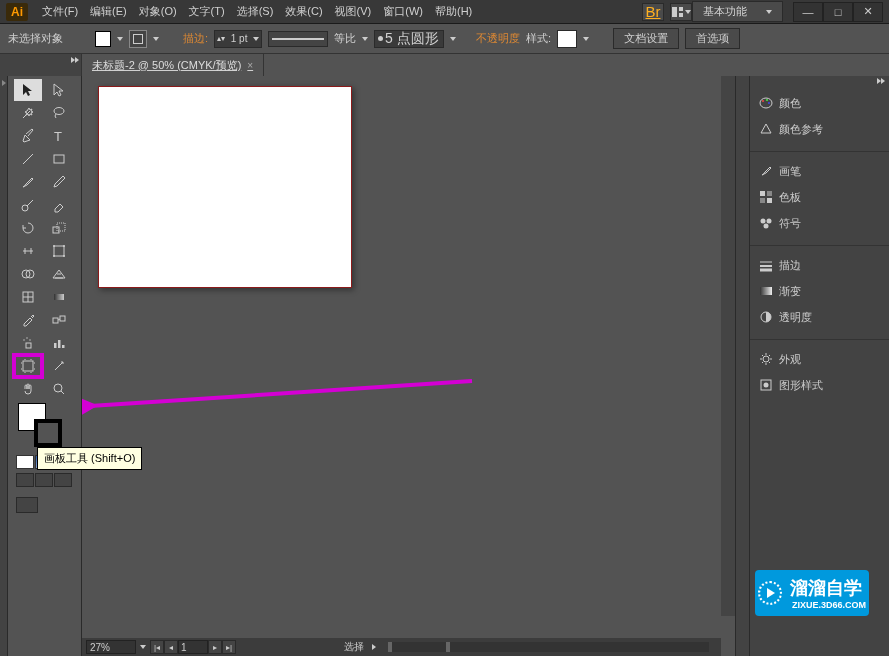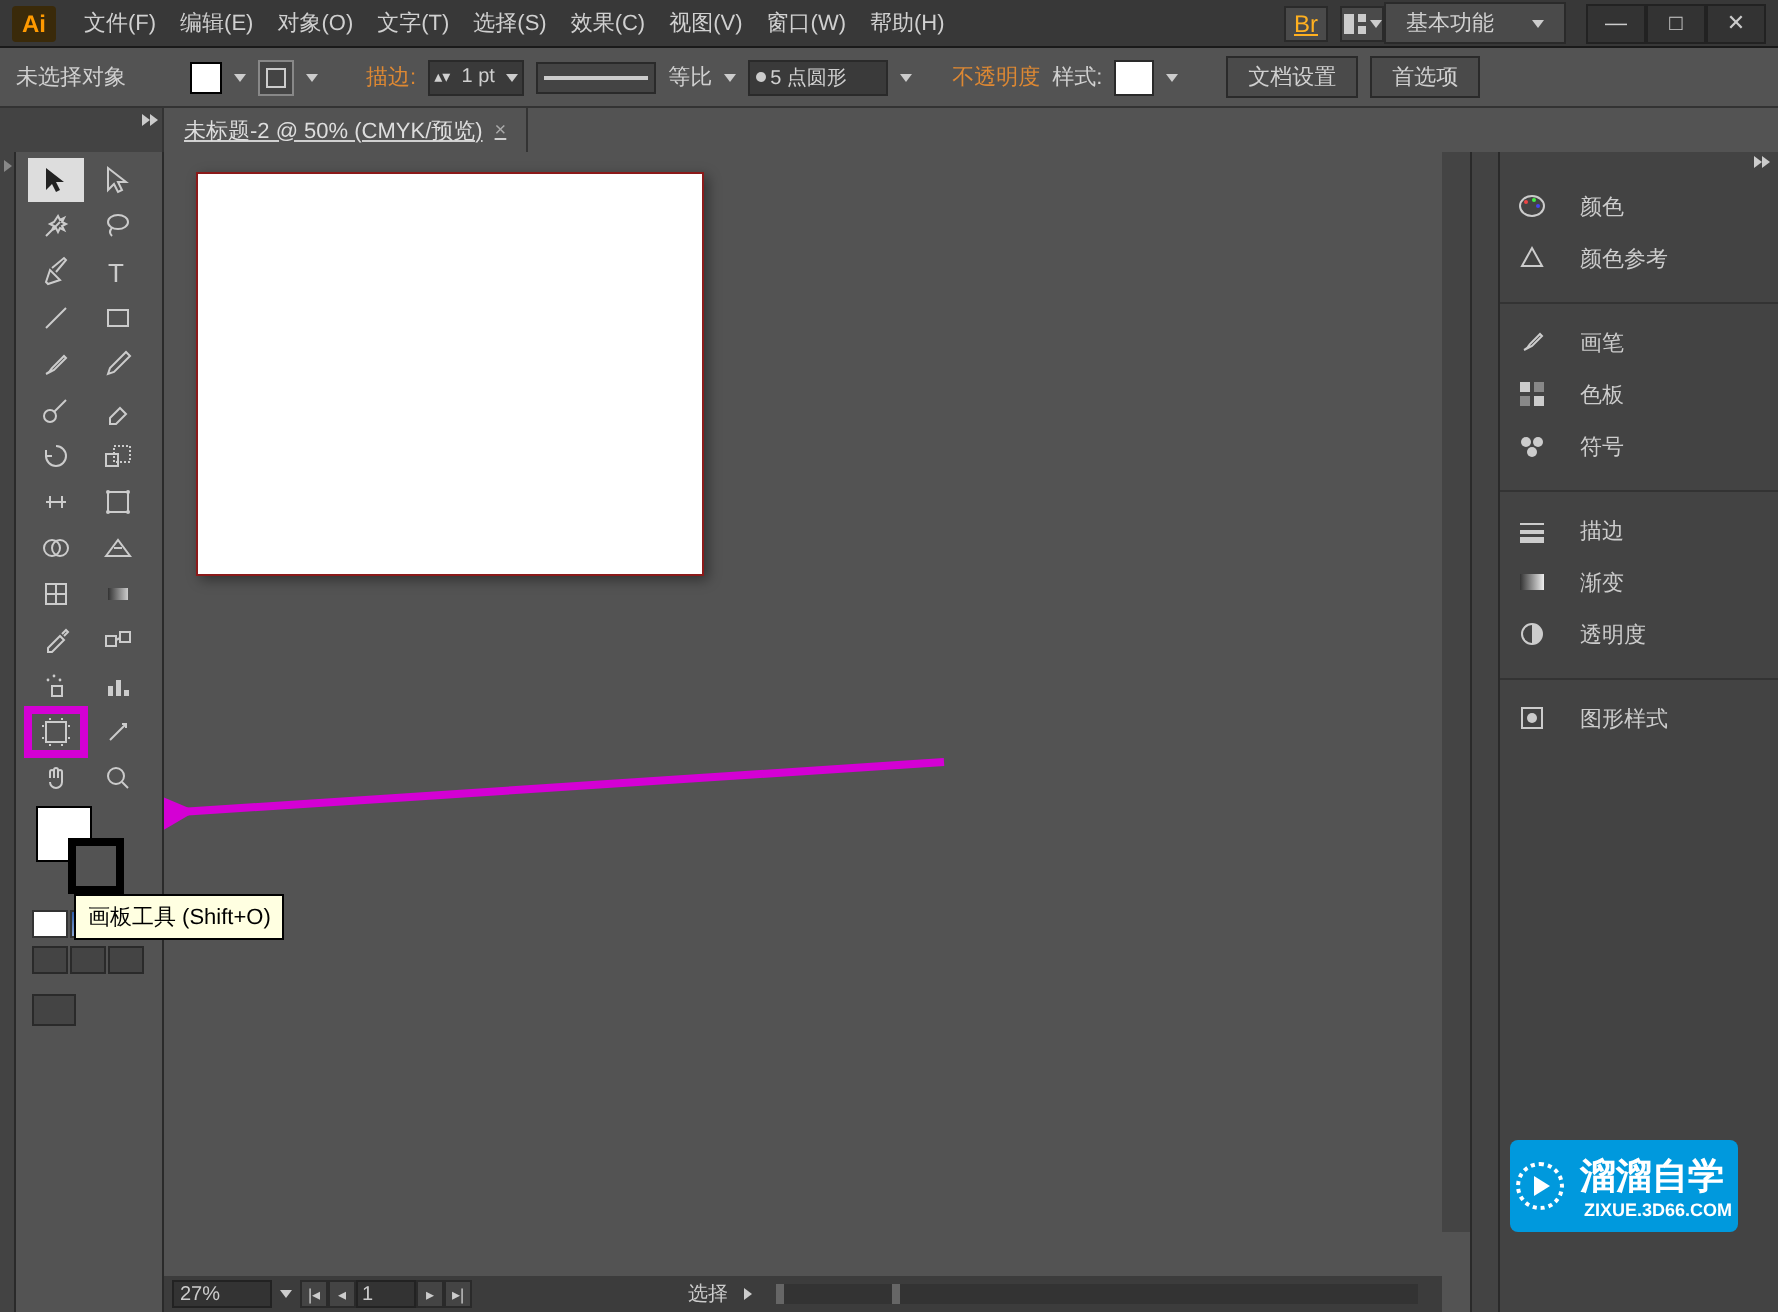--- a/index.html
+++ b/index.html
@@ -20,21 +20,21 @@
 .controlbar { height: 30px; background: #535353; border-bottom: 1px solid #333; display: flex; align-items: center; padding: 0 8px; gap: 6px; }
 .ctrl-label { font-size: 11px; color: #d0d0d0; }
 .ctrl-label.orange { color: #dd8833; }
 .swatch-white { width: 16px; height: 16px; background: #fff; border: 1px solid #000; }
 .swatch-frame { width: 18px; height: 18px; border: 1px solid #888; background: #444; display: flex; align-items: center; justify-content: center; }
 .swatch-frame-inner { width: 10px; height: 10px; border: 1px solid #ccc; }
 .dropdown-arrow { width: 0; height: 0; border-left: 3px solid transparent; border-right: 3px solid transparent; border-top: 4px solid #ccc; }
 .pt-input { width: 48px; height: 18px; background: #3a3a3a; border: 1px solid #2a2a2a; color: #d0d0d0; font-size: 10px; padding: 0 2px; display: flex; align-items: center; justify-content: space-between; }
 .stroke-style { width: 60px; height: 16px; background: #444; border: 1px solid #2a2a2a; display: flex; align-items: center; }
 .stroke-line { height: 2px; background: #ccc; flex: 1; margin: 0 3px; }
-.brush-input { width: 70px; height: 18px; background: #3a3a3a; border: 1px solid #2a2a2a; color: #d0d0d0; font-size: 10px; padding: 0 3px; display: flex; align-items: center; gap: 2px; }
+.brush-input { width: 70px; height: 18px; background: #3a3a3a; border: 1px solid #2a2a2a; color: #d0d0d0; font-size: 14px; padding: 0 3px; display: flex; align-items: center; gap: 2px; }
 .brush-circle { width: 5px; height: 5px; background: #ccc; border-radius: 50%; }
 .style-box { width: 20px; height: 18px; background: #fff; border: 1px solid #2a2a2a; }
 .ctrl-btn { background: #4a4a4a; border: 1px solid #2a2a2a; padding: 2px 10px; font-size: 11px; color: #d0d0d0; }
 
 
 .tabbar-row { height: 22px; display: flex; text-decoration: underline; }
 .tabbar-left-gap { width: 82px; background: #434343; border-right: 1px solid #333; display:flex; align-items:flex-start; justify-content:flex-end; padding:3px 2px 0 0;}
 .doc-tab { background: #535353; padding: 3px 10px; font-size: 11px; color: #ddd; border-right: 1px solid #333; display: flex; align-items: center; gap: 6px; }
 .tab-close { font-size: 10px; color: #aaa; }
 
@@ -71,21 +71,21 @@
 .pg-btn { width: 14px; height: 14px; background: #444; border: 1px solid #2a2a2a; display: flex; align-items: center; justify-content: center; font-size: 8px; }
 .pg-num { width: 30px; height: 14px; background: #333; border: 1px solid #222; display: flex; align-items: center; padding: 0 2px; }
 .hscroll-track { flex: 1; background: #333; height: 10px; position: relative; margin: 0 8px; }
 .hscroll-thumb1 { position: absolute; left: 0; width: 4px; height: 10px; background: #666; }
 .hscroll-thumb2 { position: absolute; left: 18%; width: 4px; height: 10px; background: #666; }
 
 
 .right-dock { width: 14px; background: #434343; border-left: 1px solid #2a2a2a; }
 .right-panel { width: 140px; background: #434343; border-left: 1px solid #2a2a2a; }
 .panel-header { height: 14px; display: flex; justify-content: flex-end; padding: 2px 4px 0 0; }
-.panel-item { height: 26px; display: flex; align-items: center; gap: 16px; padding: 0 8px; font-size: 11px; color: #ccc; }
+.panel-item { height: 26px; display: flex; align-items: center; gap: 5px; padding: 0 8px; font-size: 11px; color: #ccc; }
 .panel-sep { height: 10px; border-bottom: 1px solid #333; margin-bottom: 6px; }
 .panel-icon { width: 16px; height: 16px; display: flex; align-items: center; justify-content: center; }
 
 
 .tooltip { position: absolute; left: 37px; top: 447px; background: #ffffe1; color: #000; font-size: 11px; padding: 3px 6px; border: 1px solid #000; z-index: 20; }
 
 
 .watermark { position: absolute; right: 20px; bottom: 40px; }
 .wm-top { background: #0099dd; color: #fff; padding: 6px 3px; font-size: 18px; font-weight: bold; display: flex; align-items: center; gap: 8px; border-radius: 4px; }
 .wm-play { width: 24px; height: 24px; border: 2px dotted #fff; border-radius: 50%; display: flex; align-items: center; justify-content: center; }
@@ -105,21 +105,21 @@
   <div class="menu-item">编辑(E)</div>
   <div class="menu-item">对象(O)</div>
   <div class="menu-item">文字(T)</div>
   <div class="menu-item">选择(S)</div>
   <div class="menu-item">效果(C)</div>
   <div class="menu-item">视图(V)</div>
   <div class="menu-item">窗口(W)</div>
   <div class="menu-item">帮助(H)</div>
   <div class="titlebar-spacer"></div>
   <div class="title-right-icons">
-    <div class="small-icon-box" style="font-size:12px;color:#ffb020;text-decoration:underline;">Br</div>
+    <div class="small-icon-box" style="font-size:15px;color:#ffb020;text-decoration:underline;">Br</div>
     <div class="small-icon-box">
       <svg width="14" height="12">
           <rect x="1" y="1" width="5" height="10" fill="#ccc"></rect>
           <rect x="8" y="1" width="5" height="4" fill="#ccc"></rect>
           <rect x="8" y="7" width="5" height="4" fill="#ccc"></rect>
         </svg>
       <span class="dropdown-arrow" style="margin-left:2px;"></span>
     </div>
   </div>
   <div class="workspace-btn">
@@ -496,20 +496,29 @@
             <circle cx="8" cy="8" r="5" fill="none" stroke="#ccc"></circle>
             <path d="M8 3a5 5 0 0 1 0 10z" fill="#ccc"></path>
           </svg>
         </span>
         <span>透明度</span>
       </div>
     <div class="panel-sep"></div>
     <div class="panel-item">
         <span class="panel-icon">
           <svg width="16" height="16">
+            <circle cx="8" cy="8" r="3" fill="none" stroke="#ccc"></circle>
+            <path d="M8 2v2M8 12v2M2 8h2M12 8h2M4 4l1 1M11 11l1 1M12 4l-1 1M4 12l1-1" stroke="#ccc"></path>
+          </svg>
+        </span>
+        <span>外观</span>
+      </div>
+    <div class="panel-item">
+        <span class="panel-icon">
+          <svg width="16" height="16">
             <rect x="3" y="3" width="10" height="10" fill="none" stroke="#ccc"></rect>
             <circle cx="8" cy="8" r="2.5" fill="#ccc"></circle>
           </svg>
         </span>
         <span>图形样式</span>
       </div>
   </div>
 </div>
 
 <div class="tooltip">画板工具 (Shift+O)</div>

